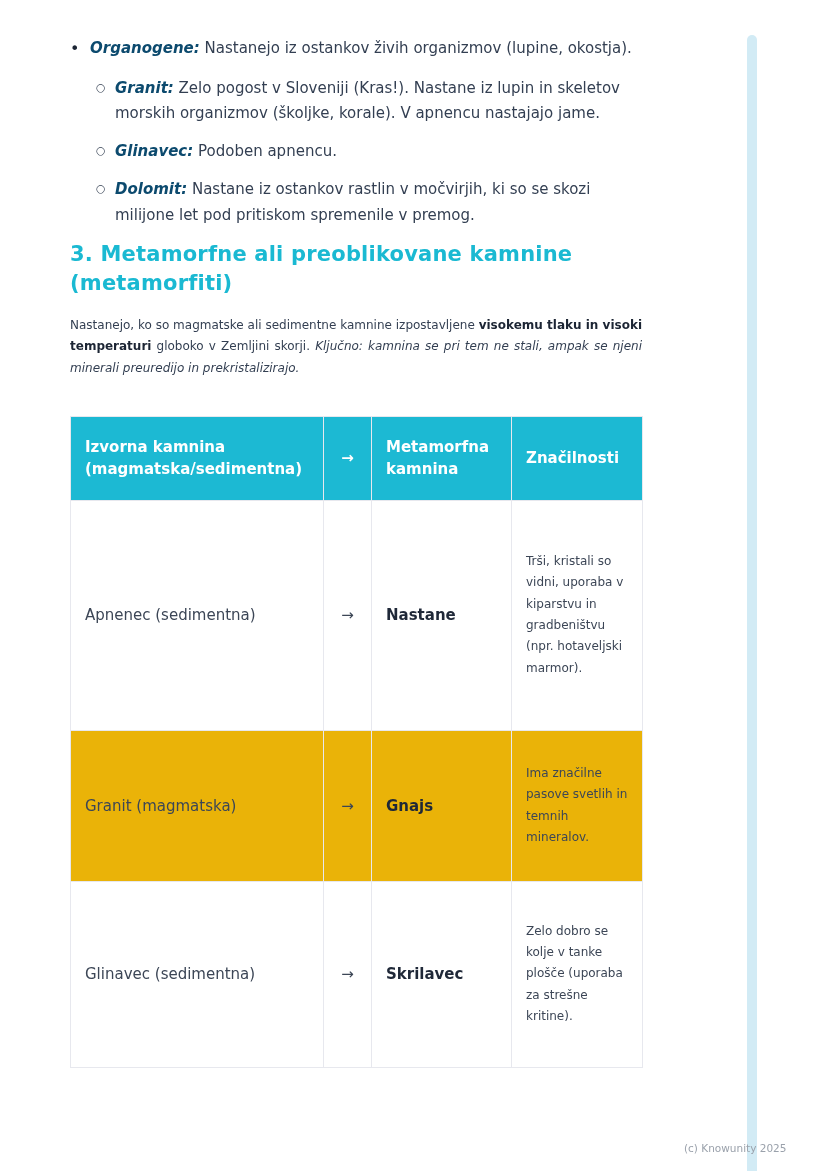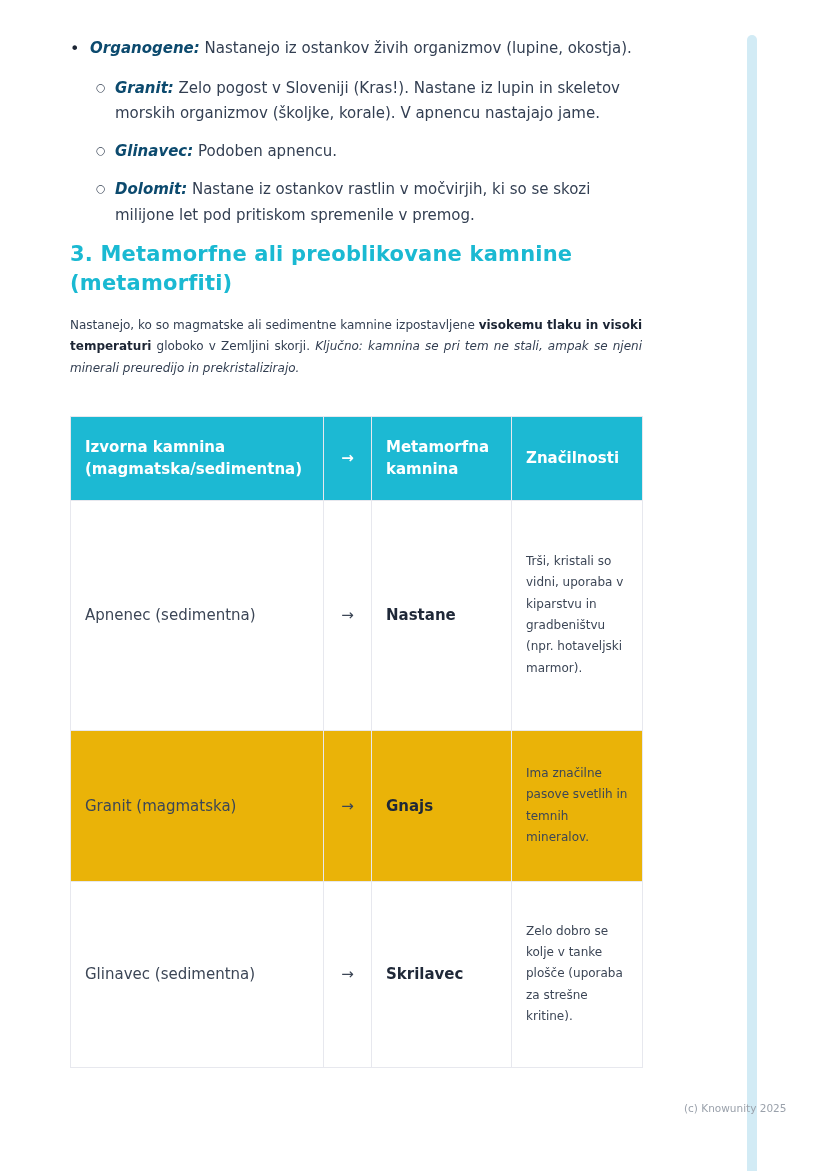--- a/index.html
+++ b/index.html
@@ -63,21 +63,21 @@
   .rock-table td { color:#3c4656; line-height:1.6; background:#ffffff; }
   .rock-table tr.alt td { background:#eab308; }
   .rock-table td.arrow, .rock-table th.arrow { text-align:center; }
   .rock-table td.result { font-weight:700; color:#1f2838; }
   .rock-table td.traits { font-size:12px; line-height:1.78; }
   .rock-table tr.r1 td { height:230px; }
   .rock-table tr.r2 td { height:151px; }
   .rock-table tr.r3 td { height:186px; }
 
   .footer {
-    position:absolute; left:684px; top:1102px;
+    position:absolute; left:684px; top:1142px;
     font-size:10.5px; color:#9aa1ab; white-space:nowrap;
   }
 </style>
 </head>
 <body>
 
 <div class="stripe"></div>
 
 <div class="content">
 

